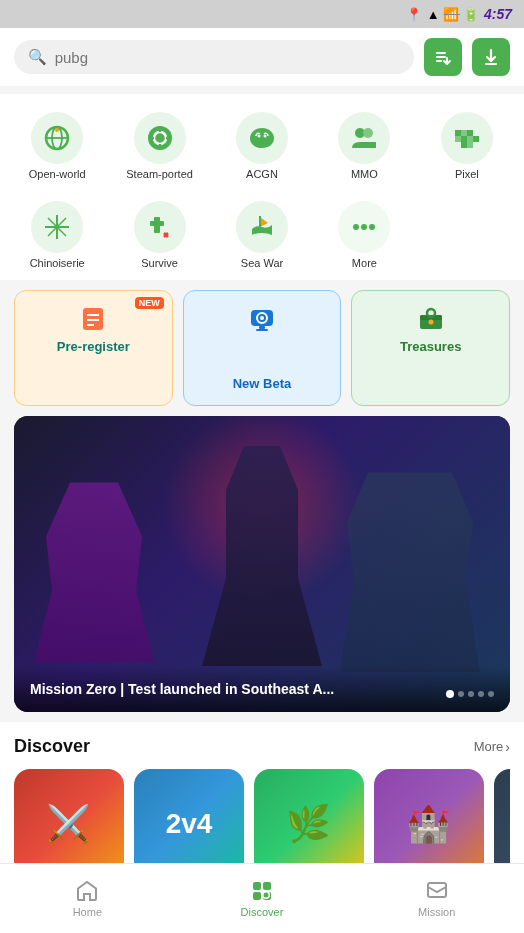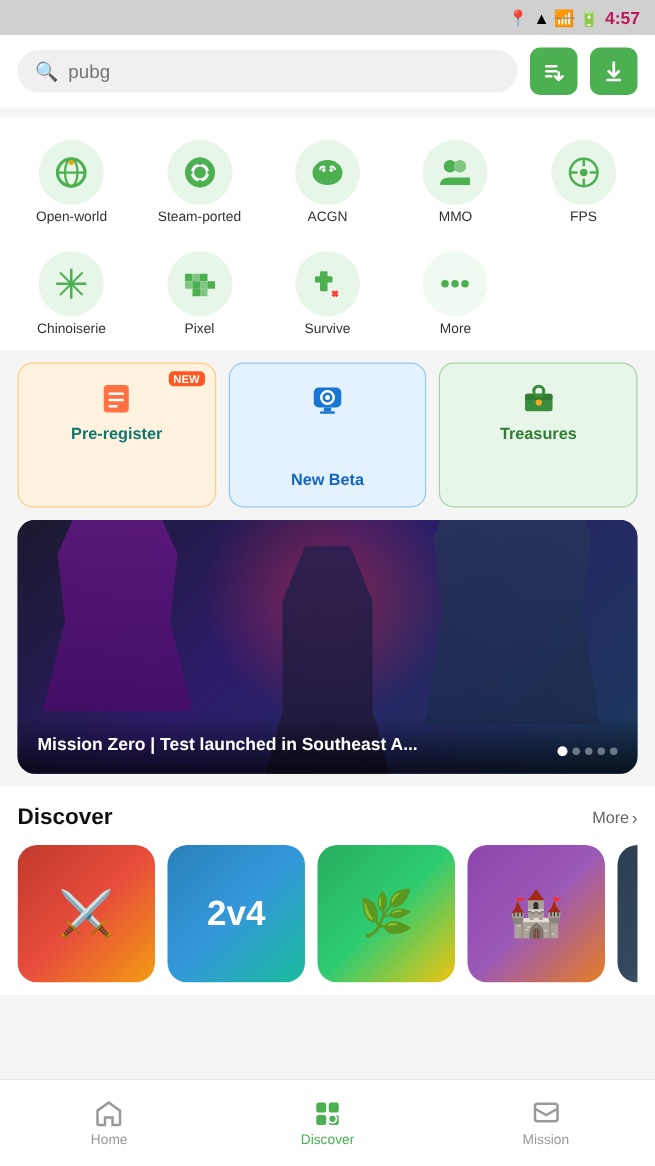--- a/index.html
+++ b/index.html
@@ -18,21 +18,22 @@
       height: 28px;
       display: flex;
       align-items: center;
       justify-content: flex-end;
       padding: 0 12px;
       gap: 6px;
     }
     .status-bar .time {
       font-size: 14px;
       font-weight: 600;
-      color: #be185d;
+      color: #4c1d95;
+      font-style: italic;
     }
     .status-icons {
       display: flex;
       align-items: center;
       gap: 4px;
     }
 
     
     .search-bar-container {
       background: #fff;
@@ -156,21 +157,21 @@
       font-weight: 700;
       padding: 1px 4px;
       border-radius: 4px;
     }
 
     
     .banner-container {
       margin: 0 14px 10px;
       border-radius: 14px;
       overflow: hidden;
-      height: 203px;
+      height: 296px;
       background: linear-gradient(135deg, #1a1a2e 0%, #16213e 50%, #0f3460 100%);
       position: relative;
       cursor: pointer;
     }
     .banner-image-placeholder {
       width: 100%;
       height: 100%;
       background: linear-gradient(135deg, #1a1a2e 0%, #2d1b69 40%, #1a3a5c 100%);
       display: flex;
       align-items: flex-end;
@@ -421,70 +422,67 @@
       <div class="category-item">
         <div class="category-icon-circle">
           <svg width="32" height="32" viewBox="0 0 32 32">
             <circle cx="12" cy="11" r="5" fill="#4caf50"></circle>
             <circle cx="20" cy="11" r="5" fill="#81c784"></circle>
             <path d="M4 26 Q4 20 12 20 Q16 20 16 20 Q20 20 28 20 Q28 26 28 26 Z" fill="#4caf50"></path>
           </svg>
         </div>
         <span class="category-label">MMO</span>
       </div>
-      <div class="category-item">
-        <div class="category-icon-circle">
-          <svg width="32" height="32" viewBox="0 0 32 32">
-            <circle cx="16" cy="16" r="11" fill="none" stroke="#4caf50" stroke-width="2"></circle>
-            <circle cx="16" cy="16" r="3" fill="#4caf50"></circle>
-            <line x1="16" y1="5" x2="16" y2="11" stroke="#4caf50" stroke-width="2"></line>
-            <line x1="16" y1="21" x2="16" y2="27" stroke="#4caf50" stroke-width="2"></line>
-            <line x1="5" y1="16" x2="11" y2="16" stroke="#4caf50" stroke-width="2"></line>
-            <line x1="21" y1="16" x2="27" y2="16" stroke="#4caf50" stroke-width="2"></line>
-          </svg>
-        </div>
-        <span class="category-label">FPS</span>
-      </div>
-
-      <div class="category-item">
-        <div class="category-icon-circle">
-          <svg width="32" height="32" viewBox="0 0 32 32">
-            <line x1="16" y1="4" x2="16" y2="28" stroke="#4caf50" stroke-width="2"></line>
-            <line x1="4" y1="16" x2="28" y2="16" stroke="#4caf50" stroke-width="2"></line>
-            <line x1="7" y1="7" x2="25" y2="25" stroke="#4caf50" stroke-width="1.5"></line>
-            <line x1="25" y1="7" x2="7" y2="25" stroke="#4caf50" stroke-width="1.5"></line>
-          </svg>
-        </div>
-        <span class="category-label">Chinoiserie</span>
-      </div>
+
       <div class="category-item">
         <div class="category-icon-circle">
           <svg width="32" height="32" viewBox="0 0 32 32">
             <rect x="4" y="8" width="6" height="6" fill="#4caf50"></rect>
             <rect x="10" y="8" width="6" height="6" fill="#81c784"></rect>
             <rect x="16" y="8" width="6" height="6" fill="#4caf50"></rect>
             <rect x="4" y="14" width="6" height="6" fill="#81c784"></rect>
             <rect x="10" y="14" width="6" height="6" fill="#4caf50"></rect>
             <rect x="16" y="14" width="6" height="6" fill="#81c784"></rect>
             <rect x="22" y="14" width="6" height="6" fill="#4caf50"></rect>
             <rect x="10" y="20" width="6" height="6" fill="#4caf50"></rect>
             <rect x="16" y="20" width="6" height="6" fill="#81c784"></rect>
           </svg>
         </div>
         <span class="category-label">Pixel</span>
       </div>
       <div class="category-item">
         <div class="category-icon-circle">
           <svg width="32" height="32" viewBox="0 0 32 32">
+            <line x1="16" y1="4" x2="16" y2="28" stroke="#4caf50" stroke-width="2"></line>
+            <line x1="4" y1="16" x2="28" y2="16" stroke="#4caf50" stroke-width="2"></line>
+            <line x1="7" y1="7" x2="25" y2="25" stroke="#4caf50" stroke-width="1.5"></line>
+            <line x1="25" y1="7" x2="7" y2="25" stroke="#4caf50" stroke-width="1.5"></line>
+          </svg>
+        </div>
+        <span class="category-label">Chinoiserie</span>
+      </div>
+      <div class="category-item">
+        <div class="category-icon-circle">
+          <svg width="32" height="32" viewBox="0 0 32 32">
             <rect x="10" y="6" width="6" height="16" rx="1" fill="#4caf50"></rect>
             <rect x="6" y="10" width="14" height="5" rx="1" fill="#4caf50"></rect>
             <path d="M20 22 L24 26 M20 26 L24 22" stroke="#f44336" stroke-width="2.5"></path>
           </svg>
         </div>
         <span class="category-label">Survive</span>
+      </div>
+      <div class="category-item">
+        <div class="category-icon-circle">
+          <svg width="32" height="32" viewBox="0 0 32 32">
+            <path d="M6 18 Q10 14 16 16 Q22 18 26 14 L26 24 Q22 22 16 22 Q10 22 6 24 Z" fill="#4caf50"></path>
+            <path d="M14 6 L14 16 L22 12 Z" fill="#f59e0b"></path>
+            <rect x="13" y="5" width="2" height="12" fill="#4caf50"></rect>
+          </svg>
+        </div>
+        <span class="category-label">Sea War</span>
       </div>
       <div class="category-item">
         <div class="category-icon-circle" style="background:#f0faf0;">
           <svg width="32" height="32" viewBox="0 0 32 32">
             <circle cx="8" cy="16" r="3" fill="#4caf50"></circle>
             <circle cx="16" cy="16" r="3" fill="#4caf50"></circle>
             <circle cx="24" cy="16" r="3" fill="#4caf50"></circle>
           </svg>
         </div>
         <span class="category-label">More</span>

